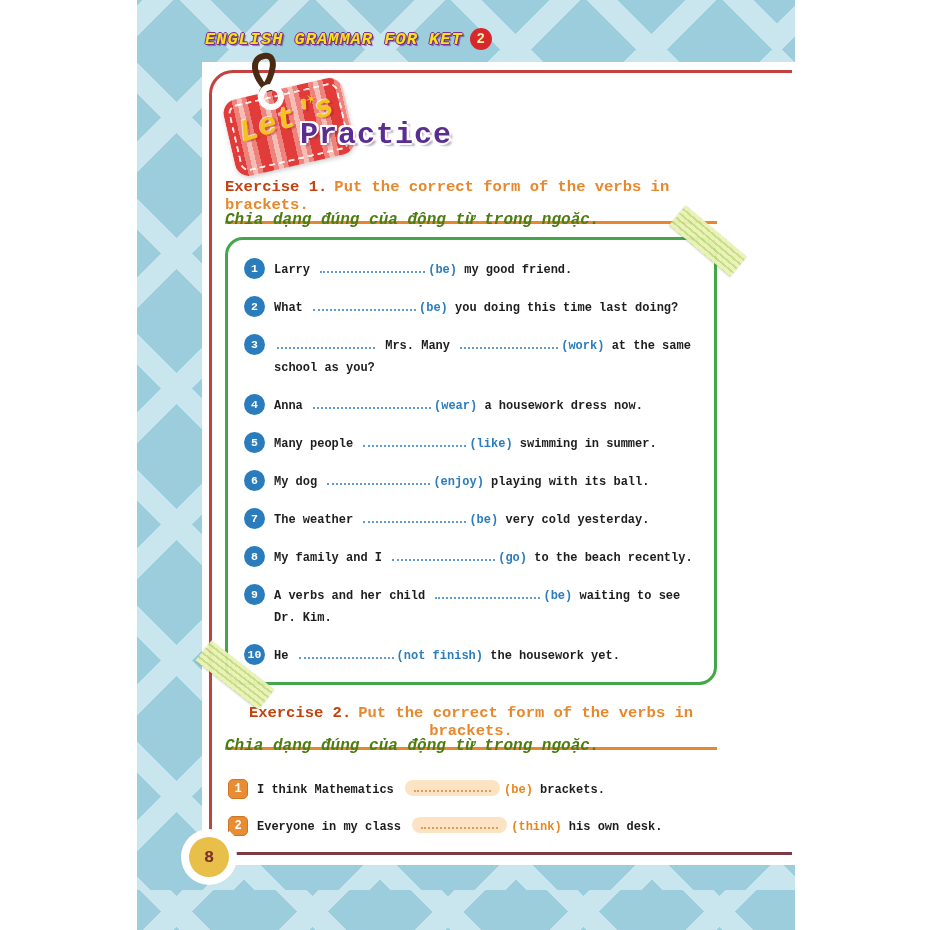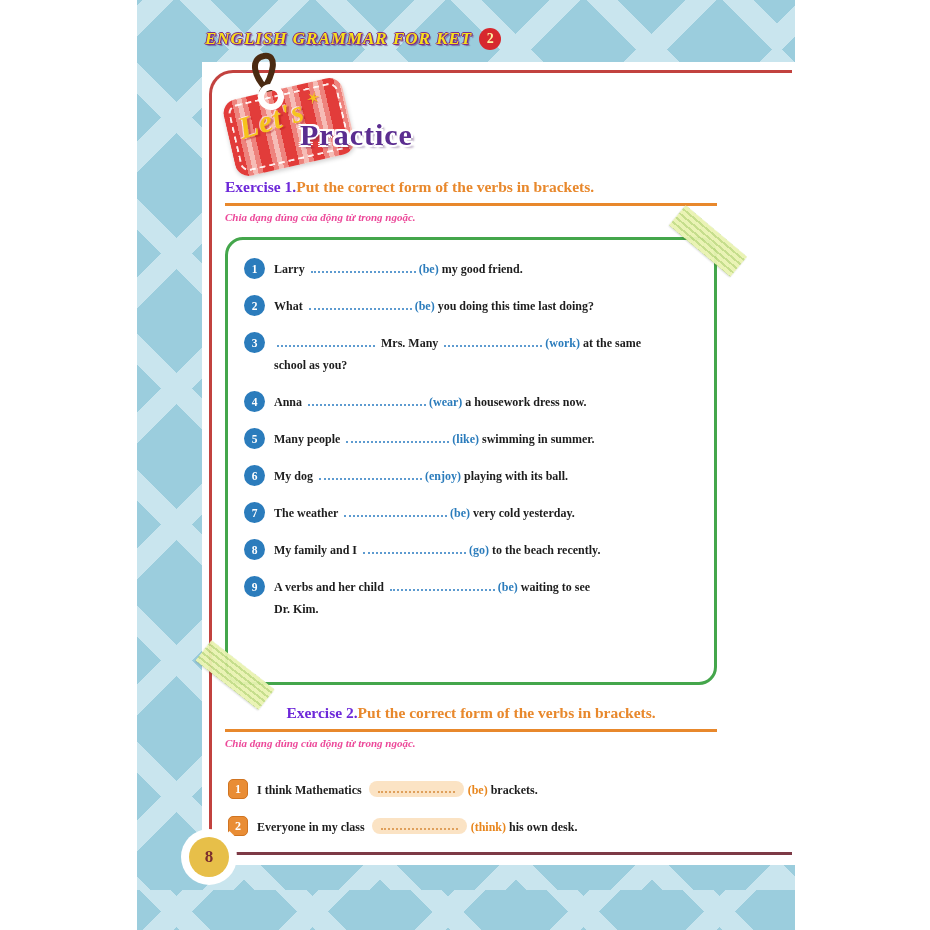--- a/index.html
+++ b/index.html
@@ -1,17 +1,17 @@
 <!DOCTYPE html>
 <html><head>
 <meta charset="utf-8">
 <style>
   html,body{margin:0;padding:0;background:#ffffff;}
   #stage{position:relative;width:806px;height:930px;overflow:hidden;
-         font-family:Liberation Serif, serif;background:#ffffff;}
+         font-family:Liberation Mono, monospace;background:#ffffff;}
 
   
   .bg-panel{position:absolute;left:137px;top:0;width:658px;height:930px;
     background-color:#9bcddd;
     background-image:
       repeating-linear-gradient(45deg,#c9e5ee 0 22px,transparent 22px 96px),
       repeating-linear-gradient(-45deg,#c9e5ee 0 22px,transparent 22px 96px);
     background-position:-18px -40px;}
 
   
@@ -44,23 +44,23 @@
   .lets-star{position:absolute;left:306px;top:88px;font-size:17px;color:#f6c31c;transform:rotate(12deg);
     text-shadow:1px 1px 0 rgba(170,30,30,.4);}
   .practice-word{position:absolute;left:300px;top:118px;font-size:30px;font-weight:bold;color:#5b2d90;
     letter-spacing:1px;
     text-shadow:-2px 0 0 #fff,2px 0 0 #fff,0 -2px 0 #fff,0 2px 0 #fff,-2px -2px 0 #fff,2px -2px 0 #fff,
                 -2px 2px 0 #fff,3px 3px 2px rgba(60,20,90,.35);}
 
   
   .ex-head{position:absolute;width:492px;font-size:15.5px;font-weight:bold;
     border-bottom:3px solid #e8882c;padding-bottom:7px;z-index:3;}
-  .ex-head .lbl{color:#6d28d9;}
+  .ex-head .lbl{color:#c2410c;margin-right:7px;}
   .ex-head .ins{color:#e8882c;}
-  .ex-sub{position:absolute;font-size:11px;font-weight:bold;font-style:italic;color:#ec4899;z-index:3;}
+  .ex-sub{position:absolute;font-size:16px;font-weight:bold;font-style:italic;color:#4d7c0f;z-index:3;}
 
   
   .green-box{position:absolute;left:225px;top:237px;width:492px;height:448px;box-sizing:border-box;
     border:3px solid #44a64b;border-radius:18px;background:#fff;padding:18px 8px 0 16px;z-index:3;}
 
   
   .tape{position:absolute;width:80px;height:26px;z-index:5;opacity:.95;
     background:repeating-linear-gradient(to bottom,#e9f3b2 0 3.5px,#c3dd87 3.5px 5.5px);
     box-shadow:0 1px 2px rgba(0,0,0,.15);}
   .tape-tr{left:668px;top:228px;transform:rotate(40deg);}
@@ -158,20 +158,24 @@
         <div class="qtext"><span>The weather </span><span class="blank" style="width: 103px;"></span><span class="hint">(be)</span><span> very cold yesterday.</span></div>
       </div>
       <div class="q">
         <span class="qnum">8</span>
         <div class="qtext"><span>My family and I </span><span class="blank" style="width: 103px;"></span><span class="hint">(go)</span><span> to the beach recently.</span></div>
       </div>
       <div class="q">
         <span class="qnum">9</span>
         <div class="qtext"><span>A verbs and her child </span><span class="blank" style="width: 105px;"></span><span class="hint">(be)</span><span> waiting to see</span><br><span>Dr. Kim.</span></div>
       </div>
+      <div class="q">
+        <span class="qnum">10</span>
+        <div class="qtext"><span>He </span><span class="blank" style="width: 95px;"></span><span class="hint">(not finish)</span><span> the housework yet.</span></div>
+      </div>
     </div>
 
   <div class="tape tape-tr"></div>
   <div class="tape tape-bl"></div>
 
   <div class="ex-head" style="left:225px;top:704px;text-align:center;">
     <span class="lbl">Exercise 2.</span><span class="ins">Put the correct form of the verbs in brackets.</span>
   </div>
   <div class="ex-sub" style="left:225px;top:737px;">Chia dạng đúng của động từ trong ngoặc.</div>
 

